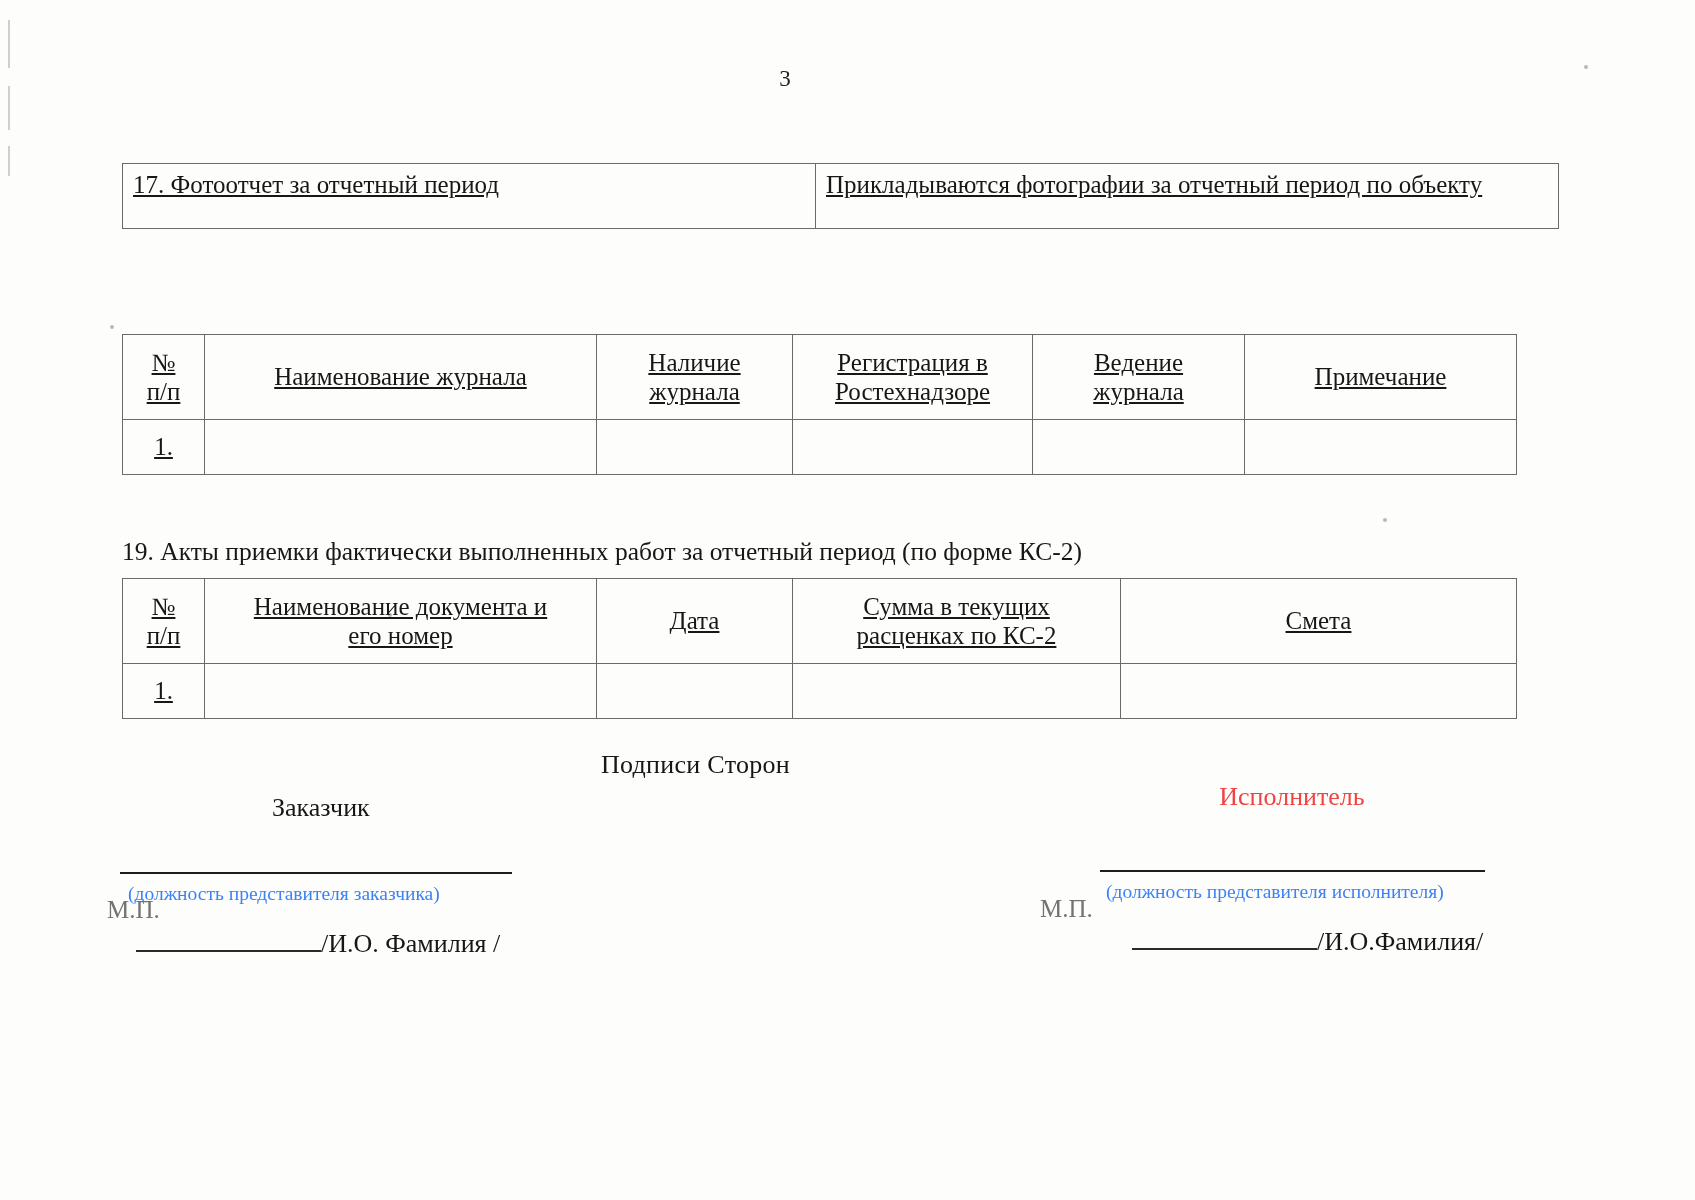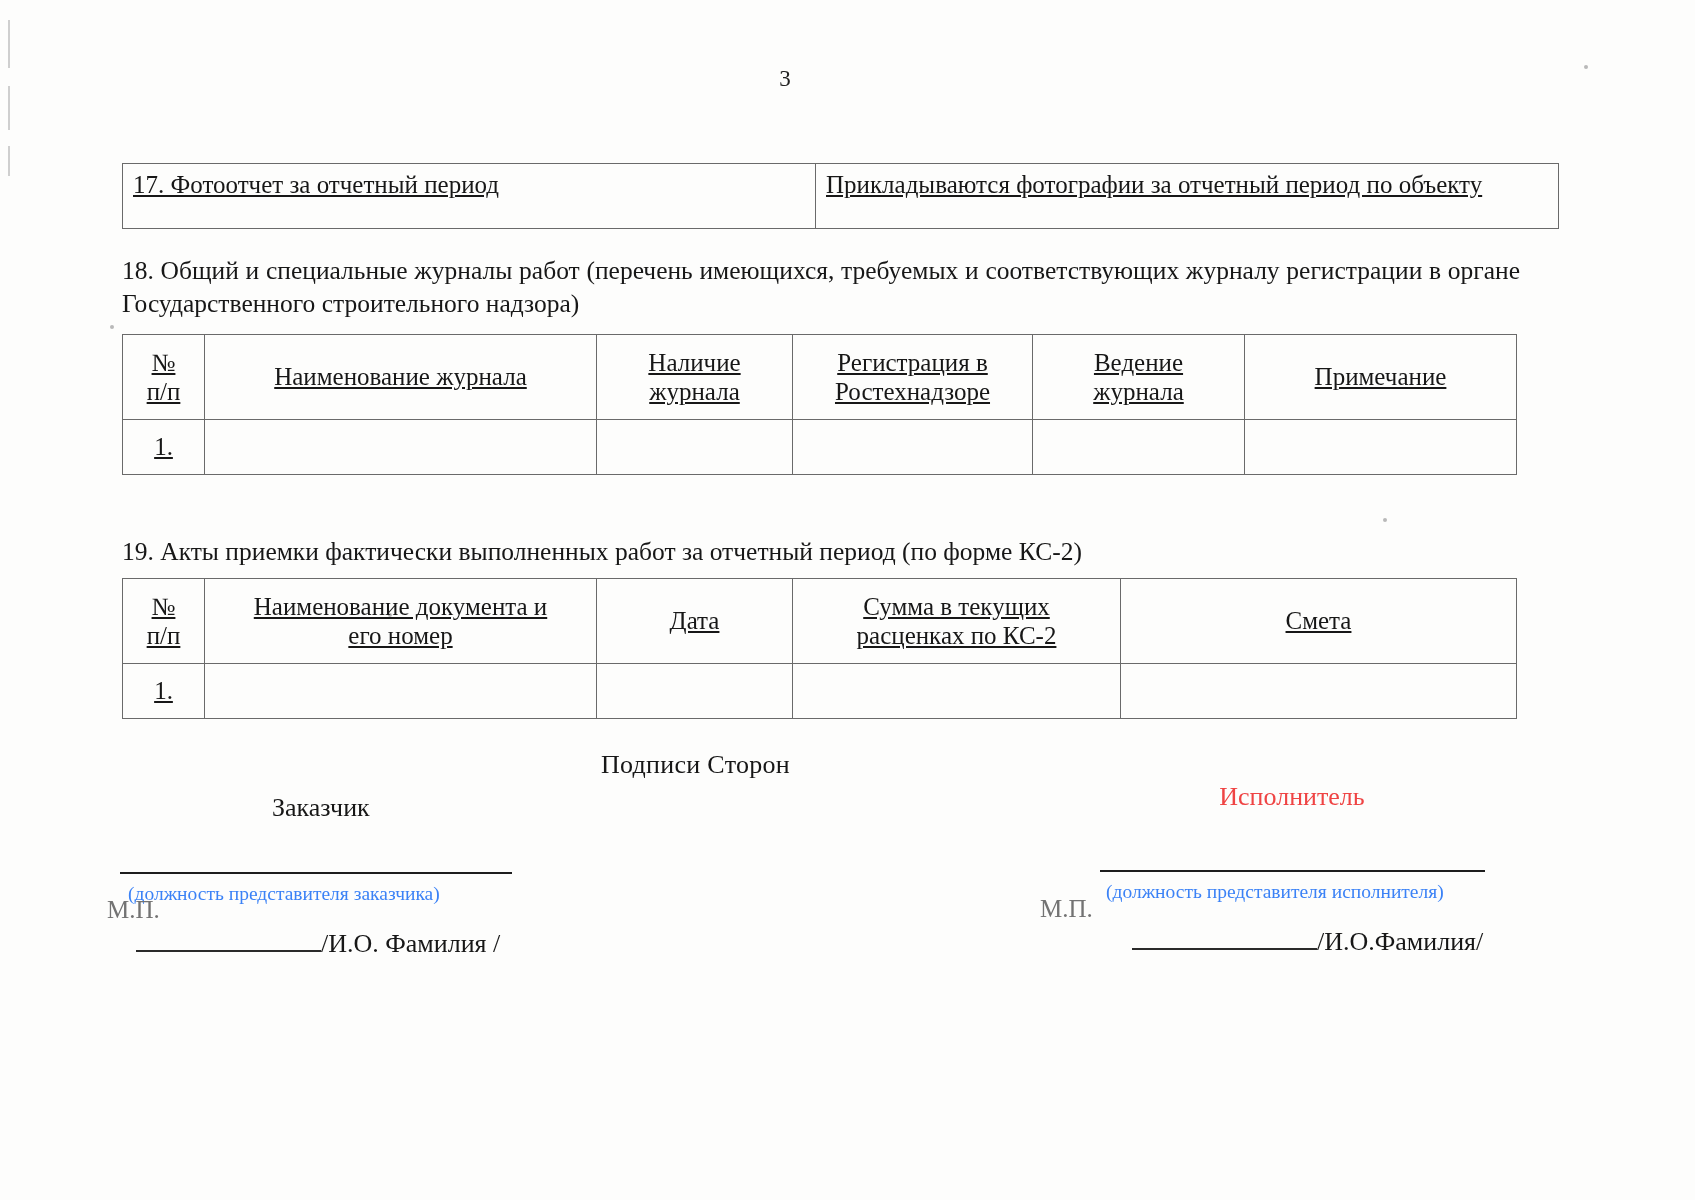--- a/index.html
+++ b/index.html
@@ -218,21 +218,20 @@
 
   <table class="doc-table" id="table-17">
     <tbody>
       <tr>
         <td style="width:672px;">17. Фотоотчет за отчетный период</td>
         <td style="width:722px;">Прикладываются фотографии за отчетный период по объекту</td>
       </tr>
     </tbody>
   </table>
 
-  <div id="para-18">18. Общий и специальные журналы работ (перечень имеющихся, требуемых и соответствующих журналу регистрации в органе Государственного строительного надзора)</div>
 
   <table class="doc-table" id="table-18">
     <colgroup>
       <col style="width:82px;">
       <col style="width:392px;">
       <col style="width:196px;">
       <col style="width:240px;">
       <col style="width:212px;">
       <col style="width:272px;">
     </colgroup>

